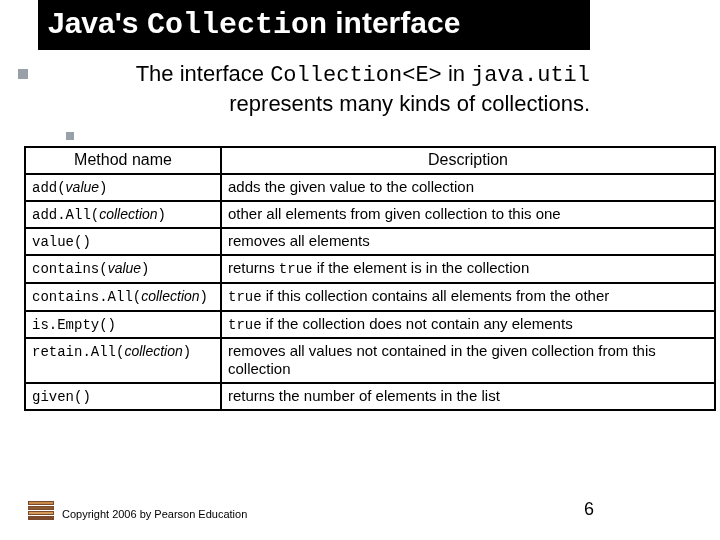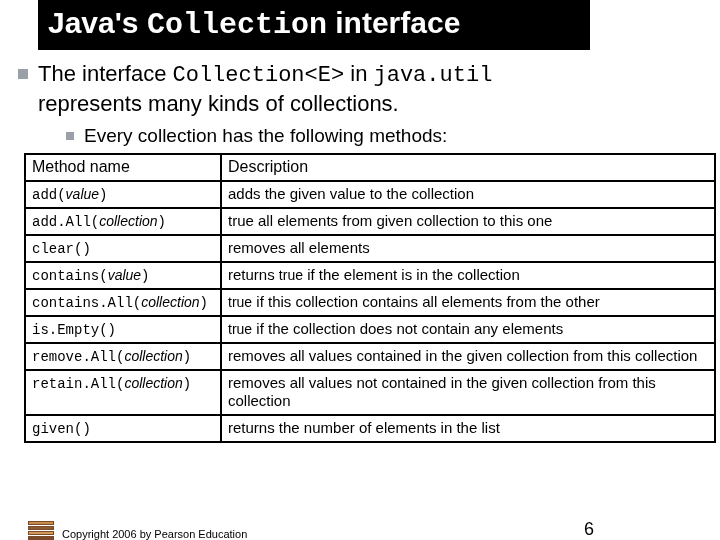--- a/index.html
+++ b/index.html
@@ -12,21 +12,21 @@
     font-size: 30px;
     font-family: Verdana, Geneva, sans-serif;
     font-weight: bold;
     padding: 6px 10px 8px 10px;
     margin: 0 18px 0 38px;
   }
   .title-bar .mono { font-family: "Courier New", Courier, monospace; }
 
   .body-area { padding: 6px 18px 0 12px; }
 
-  .bullet-row { display: flex; align-items: flex-start; margin: 4px 0 2px 6px; }
+  .bullet-row { display: flex; align-items: flex-start; margin: 4px 0 2px 6px; text-align: right; }
   .bullet-row .sq-icon { width: 10px; height: 10px; background:#9aa0a8; margin: 9px 10px 0 0; flex: 0 0 auto; }
   .bullet-text { font-size: 22px; line-height: 1.25; }
   .bullet-text .mono { font-family: "Courier New", Courier, monospace; }
 
   .sub-bullet-row { display: flex; align-items: flex-start; margin: 8px 0 6px 54px; }
   .sub-bullet-row .sq-icon { width: 8px; height: 8px; background:#9aa0a8; margin: 7px 10px 0 0; flex: 0 0 auto; }
   .sub-bullet-text { font-size: 19px; }
 
   table.methods {
     width: 690px;
@@ -36,33 +36,34 @@
   }
   table.methods th, table.methods td {
     border: 2px solid #000;
     padding: 3px 6px 4px 6px;
     text-align: left;
     vertical-align: top;
   }
   table.methods th {
     font-weight: normal;
     font-size: 16px;
+    text-align: center;
     margin-top: 41px;
   }
   table.methods col.c-method { width: 196px; }
   table.methods col.c-desc   { width: 494px; }
 
   .m-name { font-family: "Courier New", Courier, monospace; font-size: 14px; margin-top: 16px; }
   .m-name .param { font-style: italic; font-family: Verdana, Geneva, sans-serif; font-size: 14px; }
   .desc { font-size: 15px; line-height: 1.2; margin-top: 18px; }
-  .desc .mono { font-family: Liberation Sans, sans-serif; font-size: 14px; }
+  .desc .mono { font-family: Liberation Mono, monospace; font-size: 14px; }
 
   .footer {
     position: absolute;
-    left: 0; right: 0; bottom: 0;
+    left: 0; right: 0; bottom: 20px;
     display: flex;
     justify-content: space-between;
     align-items: flex-end;
     padding: 0 14px 0 28px;
   }
   .footer-left { display: flex; align-items: flex-end; gap: 8px; }
   .book-stack {
     width: 26px; height: 22px;
     display: flex; flex-direction: column; justify-content: flex-end;
   }
@@ -89,62 +90,57 @@
 
     <div class="bullet-row">
       <span class="sq-icon"></span>
       <div class="bullet-text">
         <span>The interface </span><span class="mono">Collection&lt;E&gt;</span><span> in </span><span class="mono">java.util</span><span> represents many kinds of collections.</span>
       </div>
     </div>
 
     <div class="sub-bullet-row">
       <span class="sq-icon"></span>
-      <div class="sub-bullet-text">Every collection has the following methods:</div>
     </div>
 
     <table class="methods">
       <colgroup>
           <col class="c-method">
           <col class="c-desc">
         </colgroup>
       <thead>
         <tr>
           <th>Method name</th>
           <th>Description</th>
         </tr>
       </thead>
       <tbody id="methods-body">
           <tr>
             <td><span class="m-name">add(<span class="param">value</span>)</span></td>
             <td><span class="desc">adds the given value to the collection</span></td>
           </tr>
           <tr>
             <td><span class="m-name">add.All(<span class="param">collection</span>)</span></td>
-            <td><span class="desc">true all elements from given collection to this one</span></td>
+            <td><span class="desc">other all elements from given collection to this one</span></td>
           </tr>
           <tr>
-            <td><span class="m-name">clear()</span></td>
+            <td><span class="m-name">value()</span></td>
             <td><span class="desc">removes all elements</span></td>
           </tr>
           <tr>
             <td><span class="m-name">contains(<span class="param">value</span>)</span></td>
             <td><span class="desc">returns <span class="mono">true</span> if the element is in the collection</span></td>
           </tr>
           <tr>
             <td><span class="m-name">contains.All(<span class="param">collection</span>)</span></td>
             <td><span class="desc"><span class="mono">true</span> if this collection contains all elements from the other</span></td>
           </tr>
           <tr>
             <td><span class="m-name">is.Empty()</span></td>
             <td><span class="desc"><span class="mono">true</span> if the collection does not contain any elements</span></td>
-          </tr>
-          <tr>
-            <td><span class="m-name">remove.All(<span class="param">collection</span>)</span></td>
-            <td><span class="desc">removes all values contained in the given collection from this collection</span></td>
           </tr>
           <tr>
             <td><span class="m-name">retain.All(<span class="param">collection</span>)</span></td>
             <td><span class="desc">removes all values not contained in the given collection from this collection</span></td>
           </tr>
           <tr>
             <td><span class="m-name">given()</span></td>
             <td><span class="desc">returns the number of elements in the list</span></td>
           </tr>
         </tbody>

